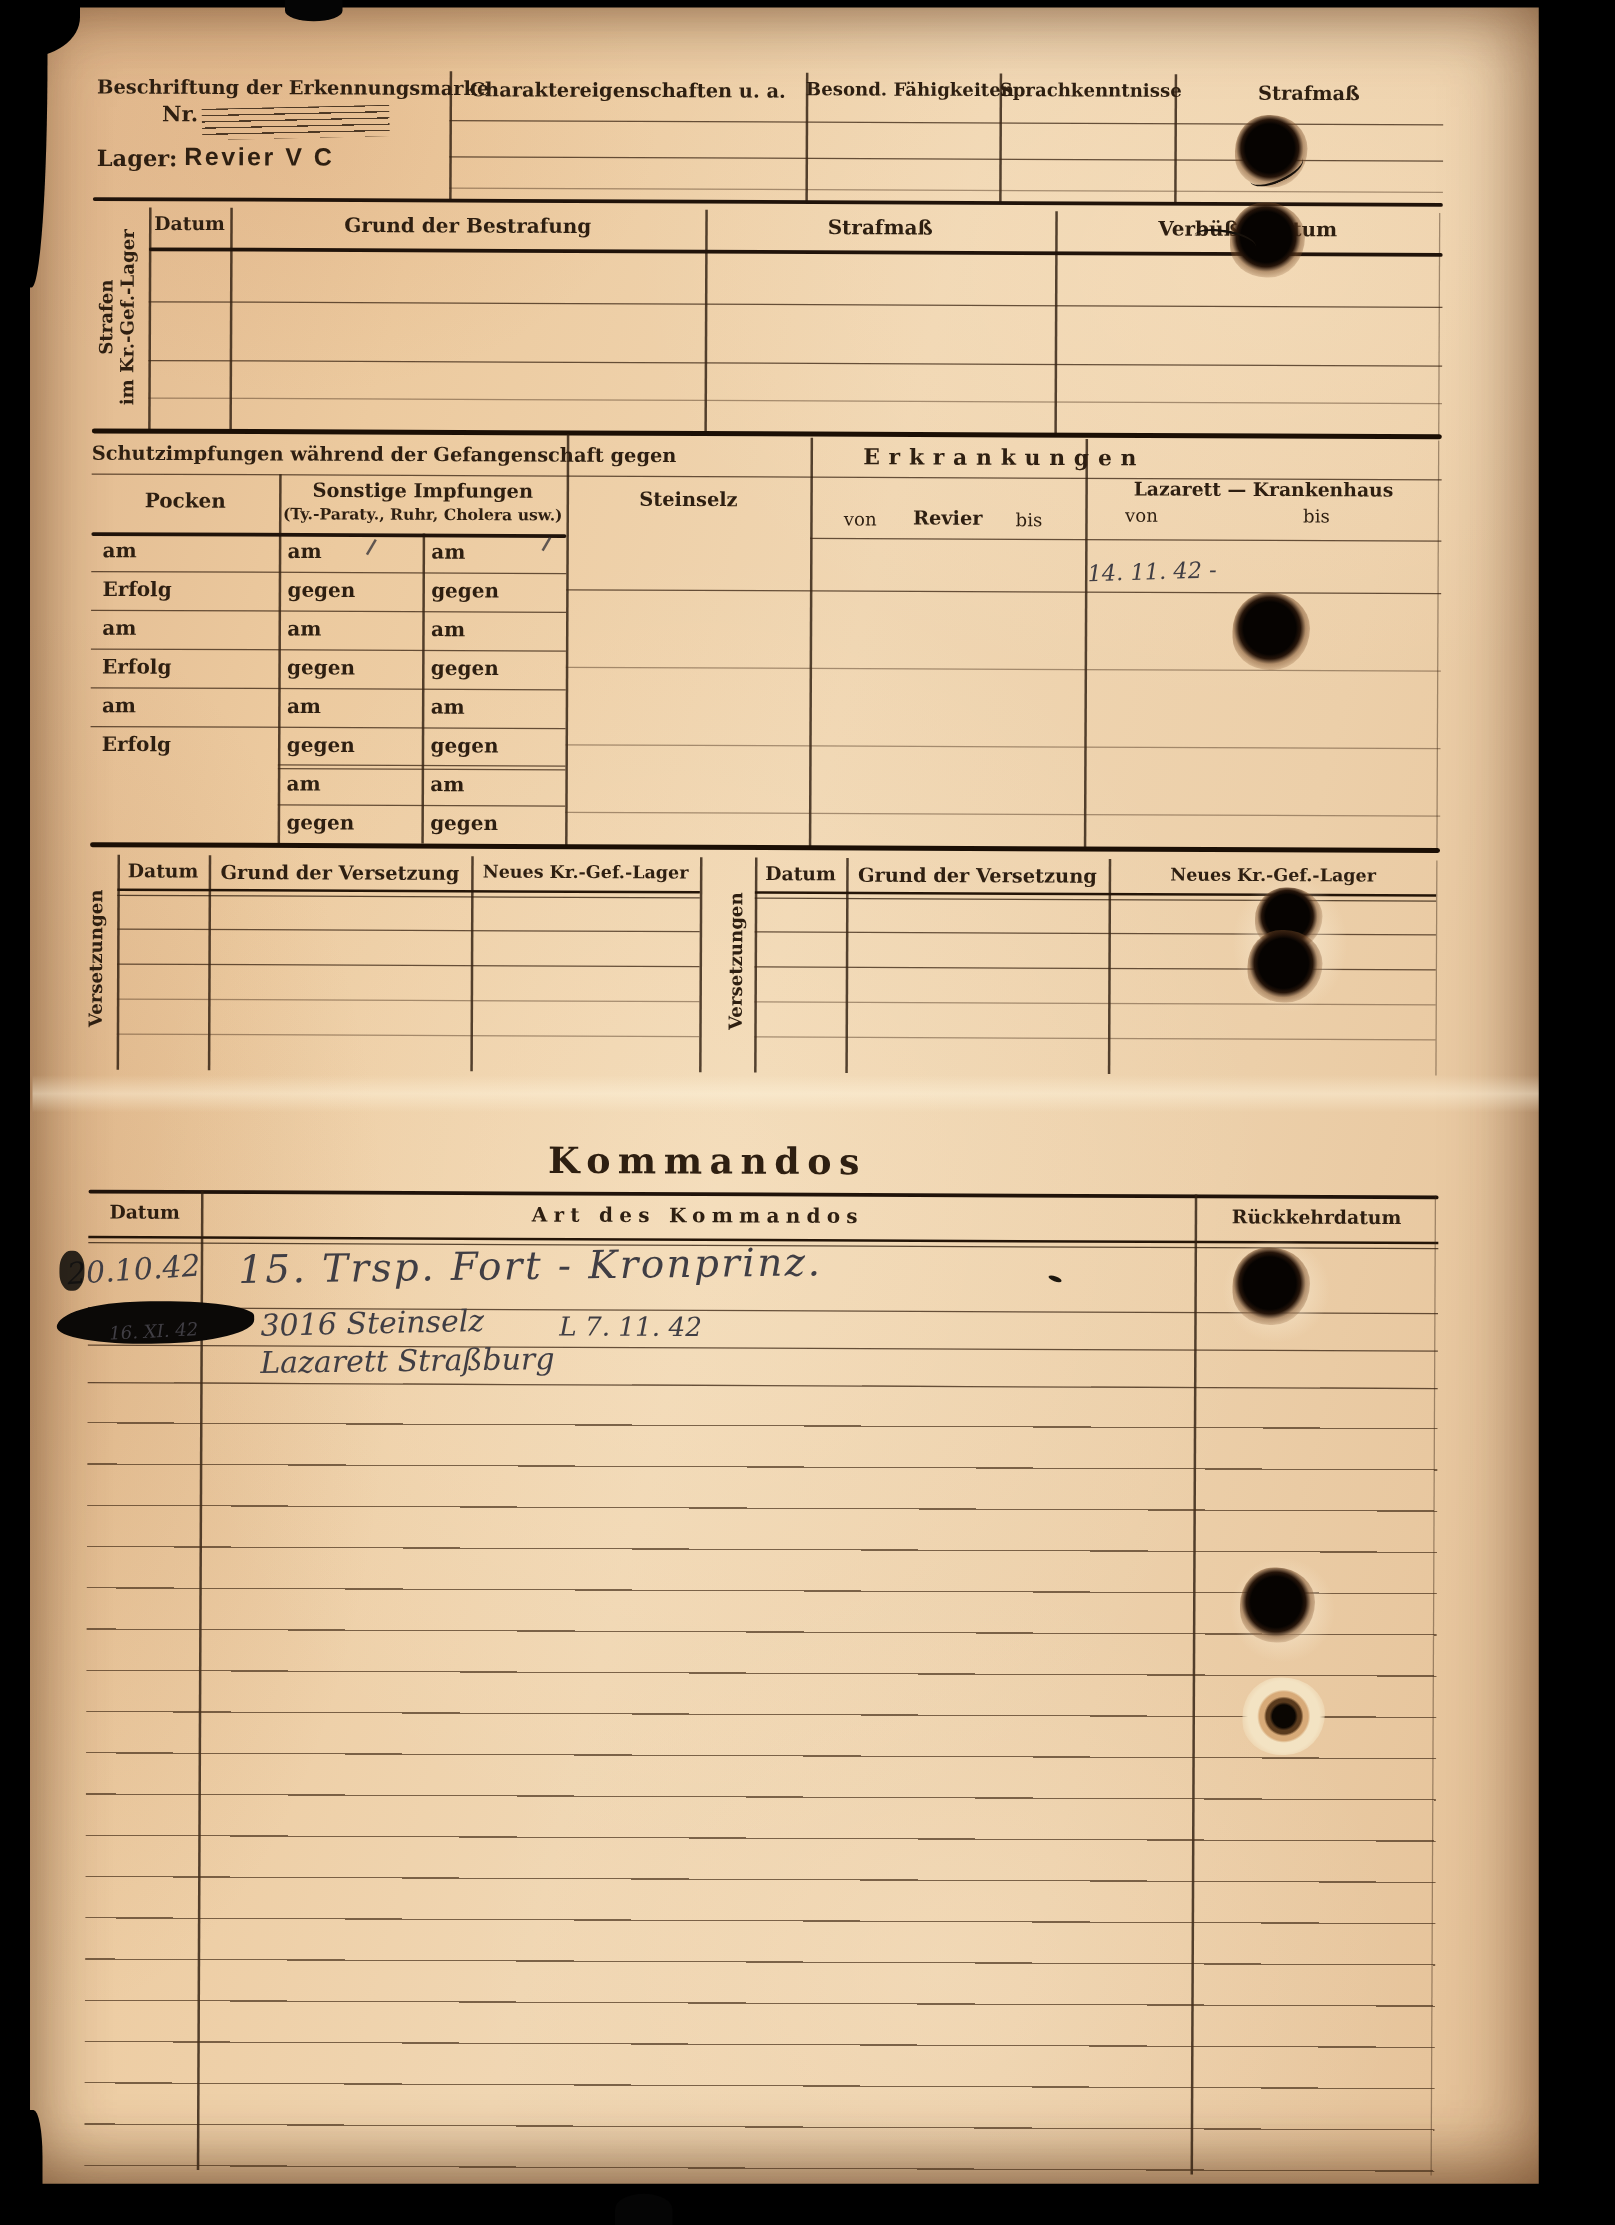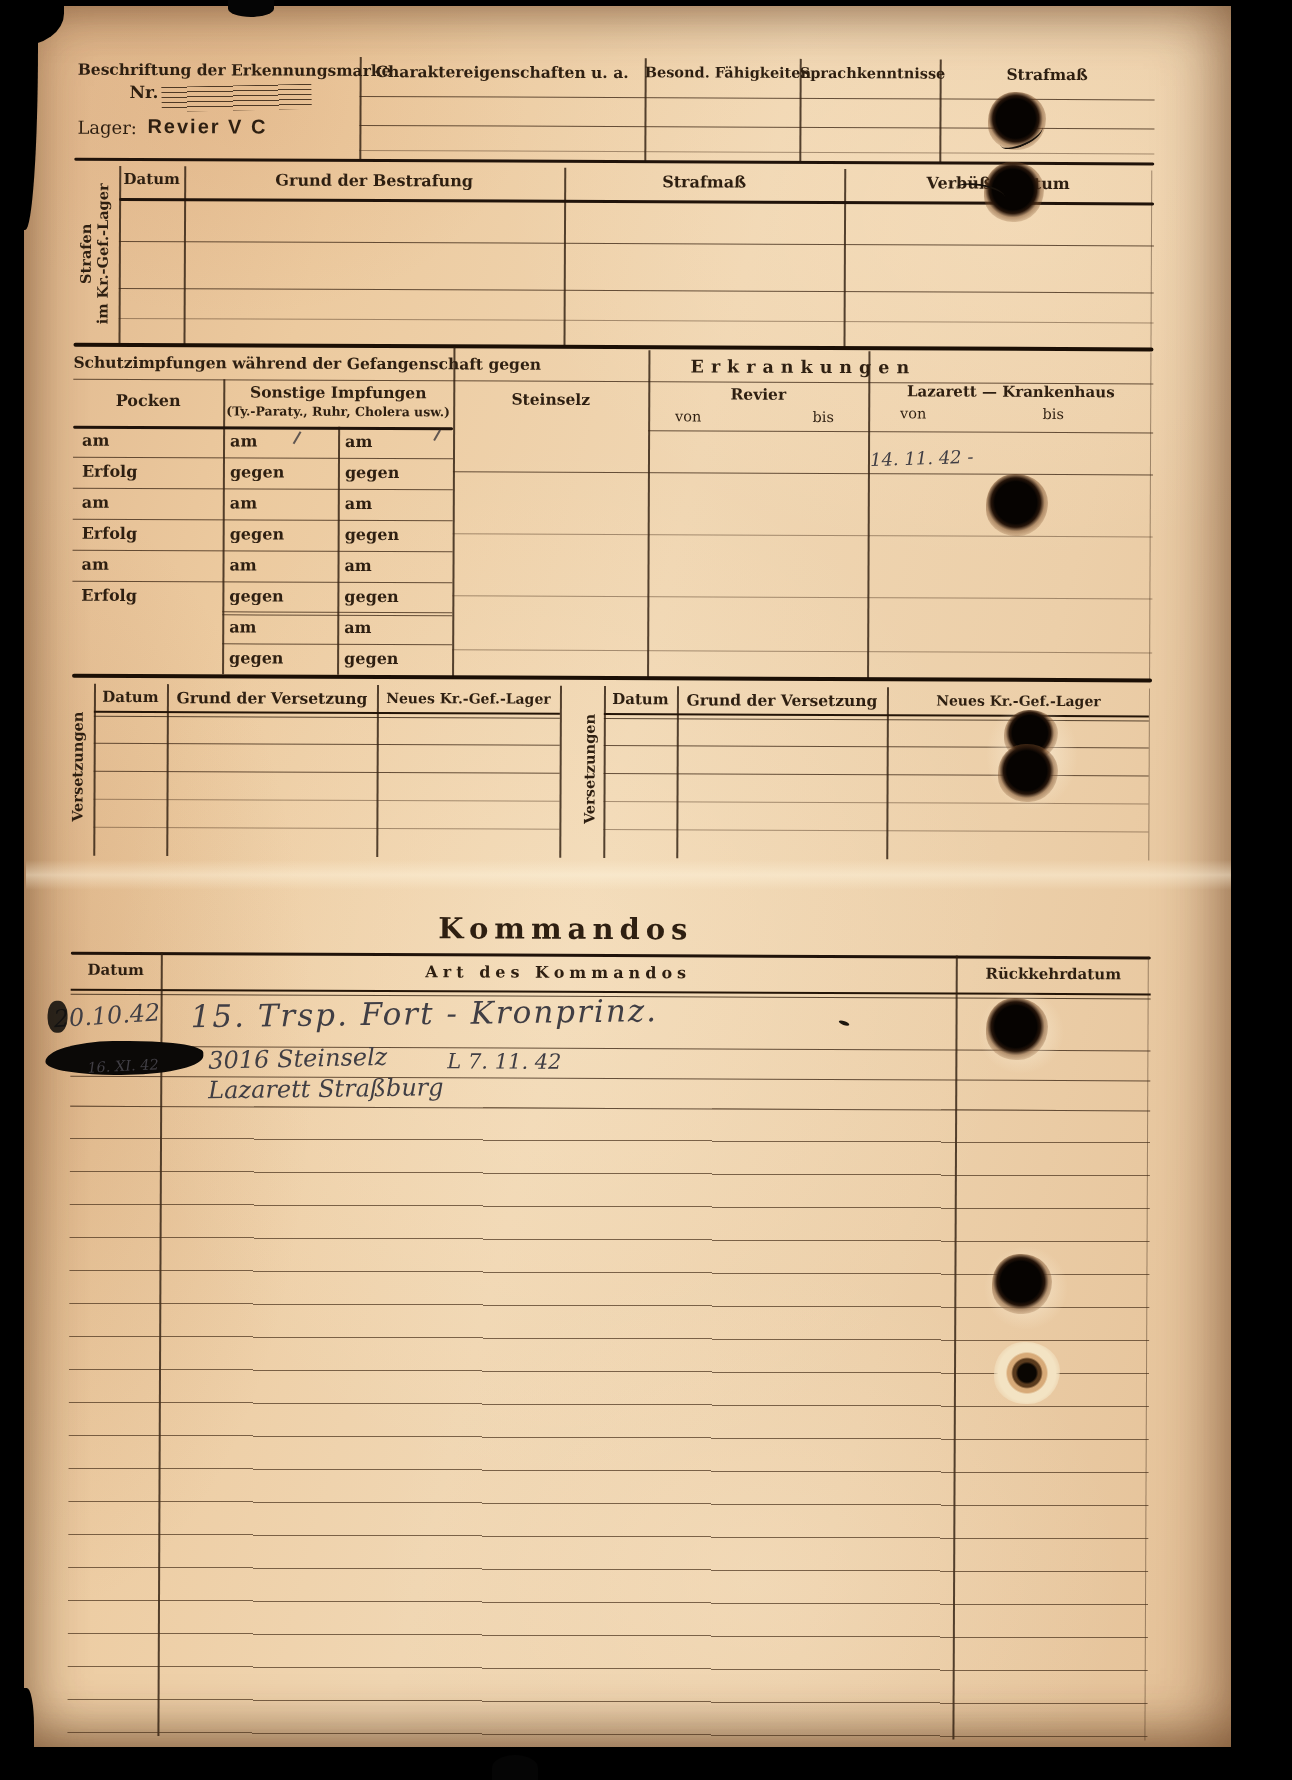--- a/index.html
+++ b/index.html
@@ -67,21 +67,21 @@
 <body>
 
 <div class="paper"></div>
 <div class="fold"></div>
 
 <div class="tilt">
 
   <div class="pt ctr" style="left:78px;top:62px;width:280px;font-size:15.5px;">Beschriftung der Erkennungsmarke</div>
   <div class="pt" style="left:130px;top:84px;font-size:17px;">Nr.</div>
   <div class="nrlines"></div>
-  <div class="pt" style="left:78px;top:119px;font-size:18px;font-weight:normal;">Lager:</div>
+  <div class="pt" style="left:78px;top:119px;font-size:18px;font-weight:bold;">Lager:</div>
   <div class="pt" style="left:148px;top:117px;font-size:20px;font-family:'Liberation Sans',sans-serif;letter-spacing:2px;">Revier V C</div>
 
   <div class="pt ctr" style="left:360px;top:63px;width:285px;font-size:15.5px;">Charaktereigenschaften u. a.</div>
   <div class="pt ctr" style="left:645px;top:63px;width:155px;font-size:14.5px;">Besond. Fähigkeiten</div>
   <div class="pt ctr" style="left:800px;top:63px;width:140px;font-size:14.5px;">Sprachkenntnisse</div>
   <div class="pt ctr" style="left:940px;top:63px;width:215px;font-size:15.5px;">Strafmaß</div>
 
   <i class="vl" style="left:360px;top:58px;height:103px;"></i>
   <i class="vl" style="left:645px;top:58px;height:103px;"></i>
   <i class="vl" style="left:800px;top:58px;height:103px;"></i>
@@ -113,21 +113,21 @@
 
   <div class="pt ctr" style="left:75px;top:355px;width:380px;font-size:15.5px;">Schutzimpfungen während der Gefangenschaft gegen</div>
   <div class="pt ctr erk-sp" style="left:455px;top:356px;width:700px;font-size:17.5px;">Erkrankungen</div>
   <i class="hl" style="left:75px;top:381px;width:1080px;"></i>
 
   <div class="pt ctr" style="left:75px;top:393px;width:150px;font-size:16px;">Pocken</div>
   <div class="pt ctr" style="left:225px;top:384px;width:230px;font-size:15.5px;">Sonstige Impfungen</div>
   <div class="pt ctr" style="left:225px;top:405px;width:230px;font-size:12.5px;">(Ty.-Paraty., Ruhr, Cholera usw.)</div>
 
   <div class="pt ctr" style="left:455px;top:390px;width:195px;font-size:15.5px;">Steinselz</div>
-  <div class="pt ctr" style="left:650px;top:384px;width:220px;font-size:15.5px;">Revier</div>
+  <div class="pt ctr" style="left:650px;top:404px;width:220px;font-size:15.5px;">Revier</div>
   <div class="pt ctr" style="left:660px;top:408px;width:60px;font-size:14.5px;font-weight:normal;">von</div>
   <div class="pt ctr" style="left:800px;top:408px;width:50px;font-size:14.5px;font-weight:normal;">bis</div>
   <div class="pt ctr" style="left:870px;top:381px;width:285px;font-size:15px;">Lazarett — Krankenhaus</div>
   <div class="pt ctr" style="left:885px;top:404px;width:60px;font-size:14.5px;font-weight:normal;">von</div>
   <div class="pt ctr" style="left:1025px;top:404px;width:60px;font-size:14.5px;font-weight:normal;">bis</div>
 
   <i class="vl" style="left:455px;top:348px;height:330px;"></i>
   <i class="vl" style="left:225px;top:381px;height:295px;"></i>
   <i class="vl" style="left:340px;top:428px;height:248px;"></i>
   <i class="vl" style="left:650px;top:350px;height:328px;"></i>

